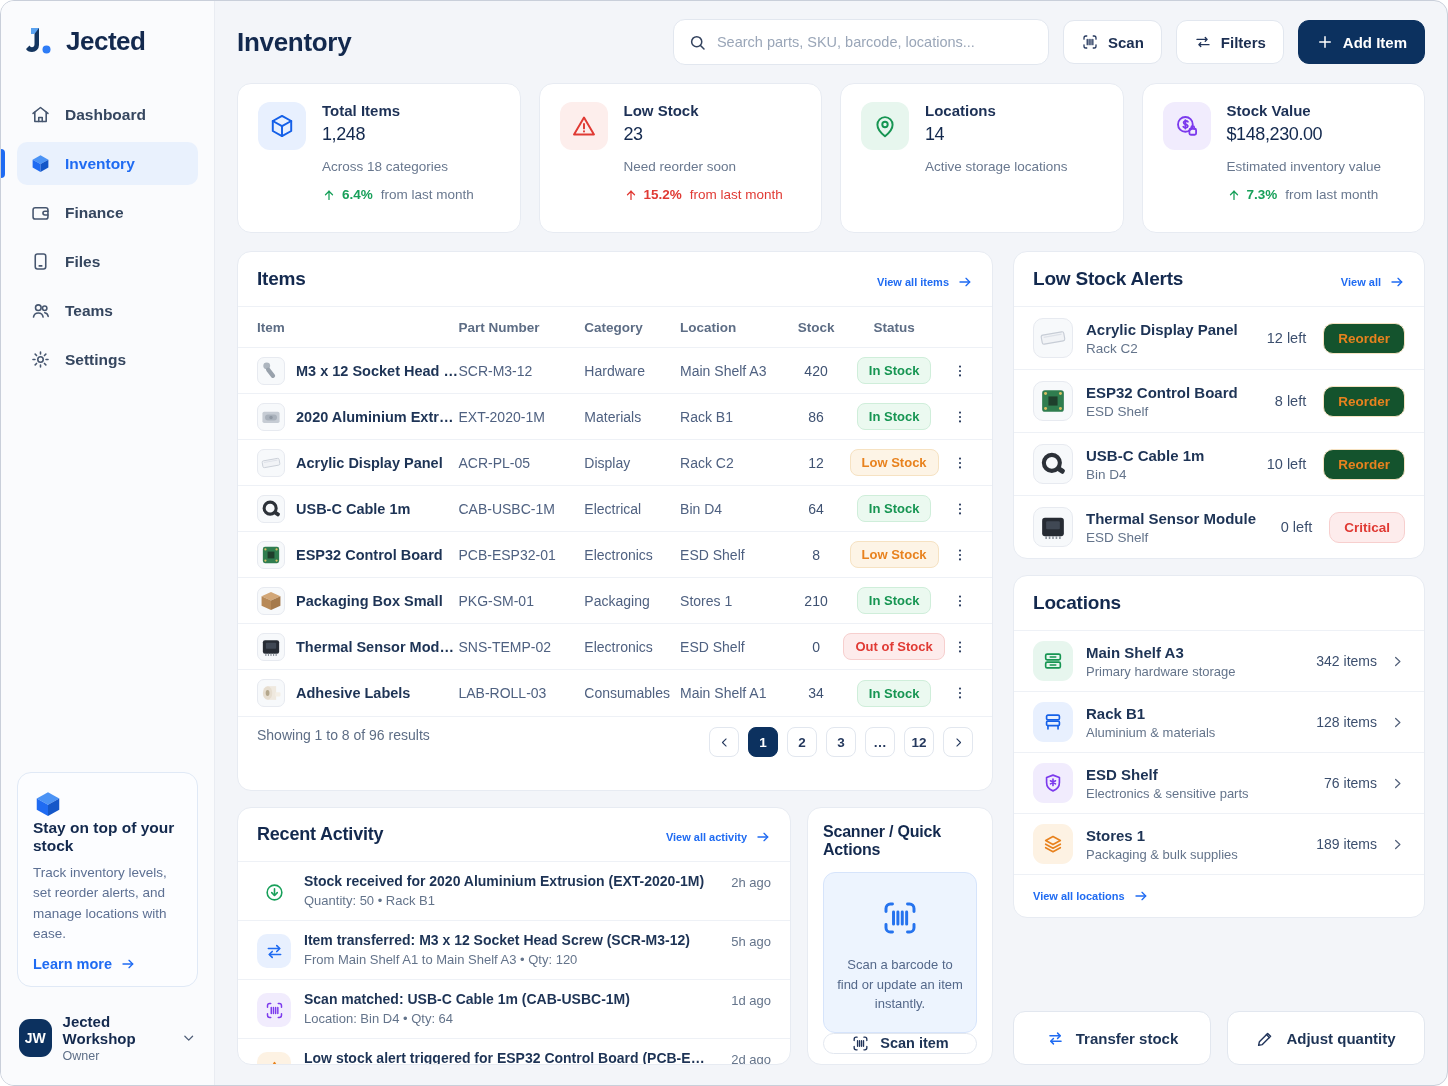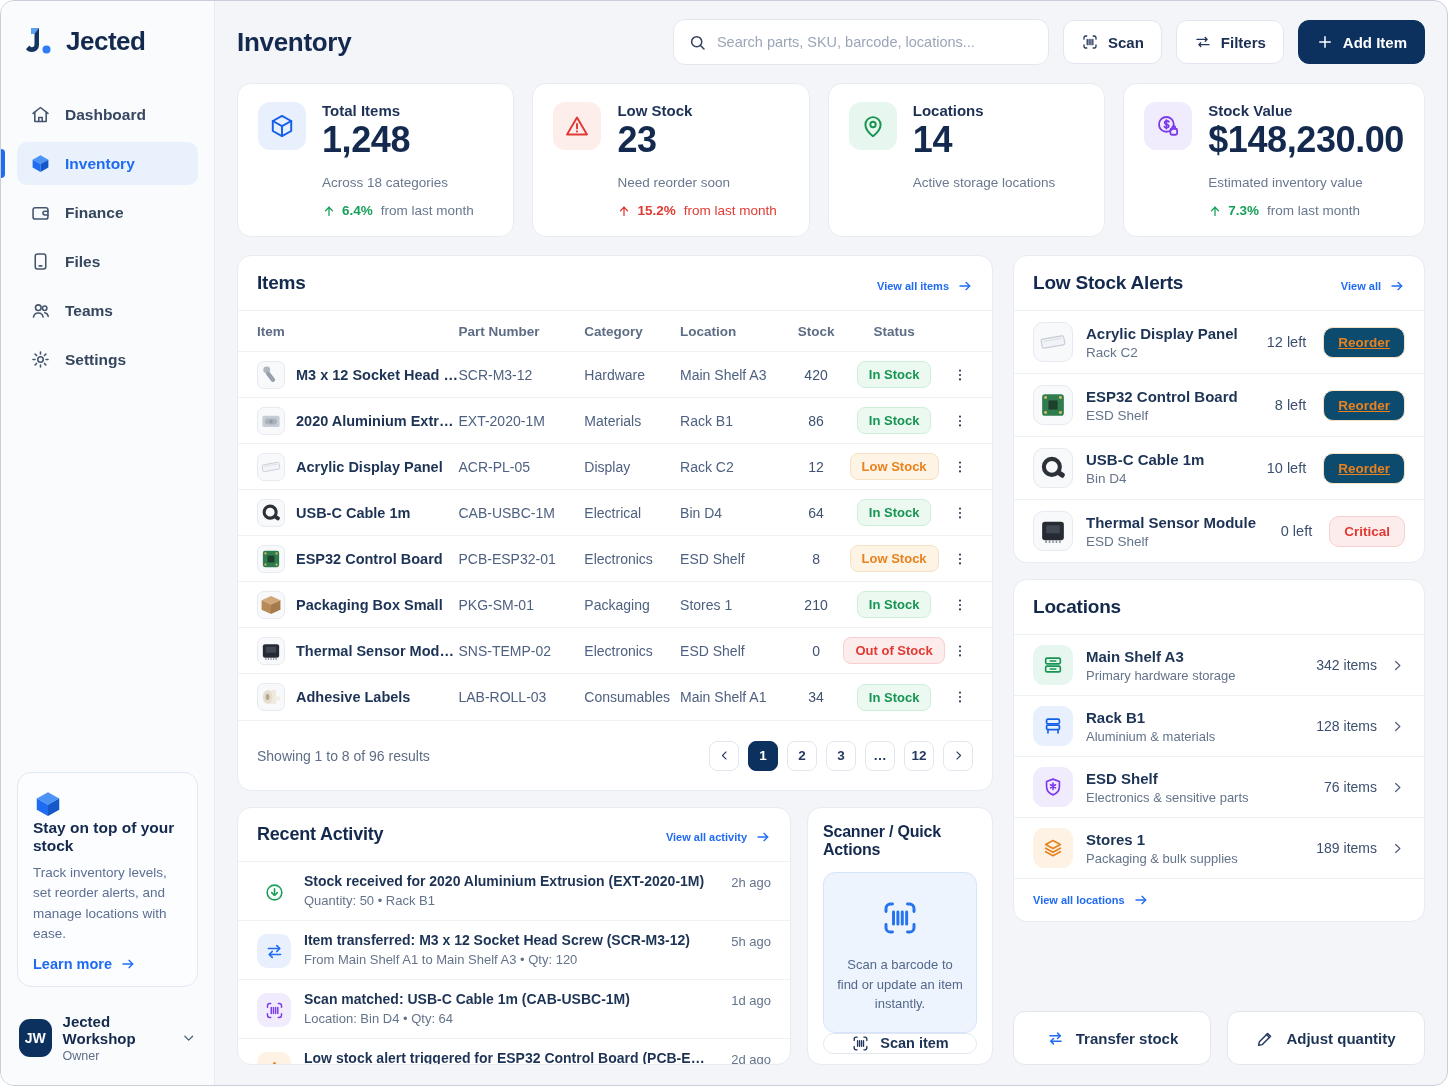--- a/index.html
+++ b/index.html
@@ -50,21 +50,21 @@
   
   .stats{display:grid;grid-template-columns:repeat(4,1fr);gap:18px;}
   .stat{background:var(--card);border:1px solid var(--border);border-radius:14px;padding:18px 20px;display:flex;gap:16px;min-height:150px;}
   .stat-tile{width:48px;height:48px;border-radius:12px;display:flex;align-items:center;justify-content:center;flex-shrink:0;}
   .stat-tile svg{width:26px;height:26px;}
   .t-blue{background:var(--blue-bg);color:#1560e8;}
   .t-red{background:var(--red-bg);color:var(--red);}
   .t-green{background:var(--green-bg);color:#169552;}
   .t-purple{background:var(--purple-bg);color:var(--purple);}
   .stat-label{font-size:15px;font-weight:600;color:#1d3156;}
-  .stat-value{font-size:36px;font-weight:700;color:var(--navy);letter-spacing:-0.4px;}
+  .stat-value{font-size:18px;font-weight:400;color:var(--navy);margin-top:5px;letter-spacing:-0.4px;}
   .stat-sub{font-size:13.5px;color:#69788f;margin-top:14px;}
   .trend{display:flex;align-items:center;gap:6px;margin-top:13px;font-size:13.5px;font-weight:600;}
   .trend .tico{width:14px;height:14px;}
   .trend .rest{color:#69788f;font-weight:400;margin-left:2px;}
   .tr-green{color:var(--green);} .tr-red{color:var(--red);}
   .tr-red-all .rest{color:var(--red);}
 
   
   .content{display:grid;grid-template-columns:1fr 412px;gap:20px;flex:1;min-height:0;}
   .panel{background:var(--card);border:1px solid var(--border);border-radius:14px;display:flex;flex-direction:column;min-height:0;overflow:hidden;}
@@ -87,21 +87,21 @@
   .iname{font-size:14.5px;font-weight:600;color:#1d3355;white-space:nowrap;overflow:hidden;text-overflow:ellipsis;}
   .tcell{font-size:14px;color:#4f6181;}
   .tcell.center{text-align:center;color:#3f5272;}
   .badge{display:inline-block;font-size:13px;font-weight:700;padding:5px 11px;border-radius:8px;white-space:nowrap;}
   .b-green{color:#169552;background:#ebf9f0;border:1px solid #cfeeda;}
   .b-orange{color:var(--orange);background:#fdf4e6;border:1px solid #f6e2c2;}
   .b-red{color:var(--red);background:#fdecec;border:1px solid #f7cfce;}
   .status-cell{text-align:center;}
   .kebab{width:26px;height:26px;display:flex;align-items:center;justify-content:center;color:#2a3c5e;cursor:pointer;border-radius:6px;}
   .kebab svg{width:16px;height:16px;}
-  .tfoot{flex:1;display:flex;align-items:center;justify-content:space-between;padding:10px 19px;}
+  .tfoot{flex:1;display:flex;align-items:flex-start;justify-content:space-between;padding:10px 19px;}
   .tfoot-text{font-size:14px;color:#5d6d85;}
   .pager{display:flex;align-items:center;gap:9px;}
   .pg{min-width:30px;height:30px;padding:0 6px;border:1px solid #e2e7ef;background:#fff;border-radius:8px;display:flex;align-items:center;justify-content:center;font-size:13.5px;font-weight:600;color:#25395e;cursor:pointer;font-family:inherit;}
   .pg svg{width:13px;height:13px;}
   .pg.active{background:var(--navy-deep);border-color:var(--navy-deep);color:#fff;}
 
   
   .bottom-row{display:grid;grid-template-columns:1fr 186px;gap:16px;height:258px;flex-shrink:0;}
   .act-row{display:flex;align-items:flex-start;gap:13px;padding:11px 19px;border-top:1px solid var(--line);}
   .act-tile{width:34px;height:34px;border-radius:10px;display:flex;align-items:center;justify-content:center;flex-shrink:0;margin-top:2px;}
@@ -125,21 +125,21 @@
 
   
   .alert-row{display:flex;align-items:center;gap:13px;padding:11px 19px;border-top:1px solid var(--line);}
   .alert-thumb{width:40px;height:40px;border-radius:10px;border:1px solid #e7eaf0;background:#f7f9fb;display:flex;align-items:center;justify-content:center;flex-shrink:0;overflow:hidden;}
   .alert-thumb svg{width:32px;height:32px;}
   .alert-main{flex:1;min-width:0;}
   .alert-name{font-size:15px;font-weight:600;color:#1d3355;white-space:nowrap;overflow:hidden;text-overflow:ellipsis;}
   .alert-sub{font-size:13.5px;color:#64748b;margin-top:3px;}
   .alert-left{font-size:14.5px;color:#3c4f6e;margin-right:4px;white-space:nowrap;}
   .pill{font-size:13.5px;font-weight:700;padding:7px 14px;border-radius:10px;border:1px solid transparent;cursor:pointer;white-space:nowrap;font-family:inherit;}
-  .p-orange{color:var(--orange);background:#0c4a6e;border-color:#f6e2c2;text-decoration:underline;}
+  .p-orange{color:var(--orange);background:#14532d;border-color:#f6e2c2;}
   .p-red{color:var(--red);background:#fdecec;border-color:#f7cfce;}
 
   .loc-row{display:flex;align-items:center;gap:13px;padding:10px 19px;border-top:1px solid var(--line);cursor:pointer;}
   .loc-tile{width:40px;height:40px;border-radius:11px;display:flex;align-items:center;justify-content:center;flex-shrink:0;}
   .loc-tile svg{width:22px;height:22px;}
   .loc-main{flex:1;min-width:0;}
   .loc-name{font-size:15px;font-weight:600;color:#1d3355;}
   .loc-desc{font-size:13px;color:#64748b;margin-top:3px;}
   .loc-count{font-size:14px;color:#3c4f6e;white-space:nowrap;}
   .loc-chev{color:#55637c;}

